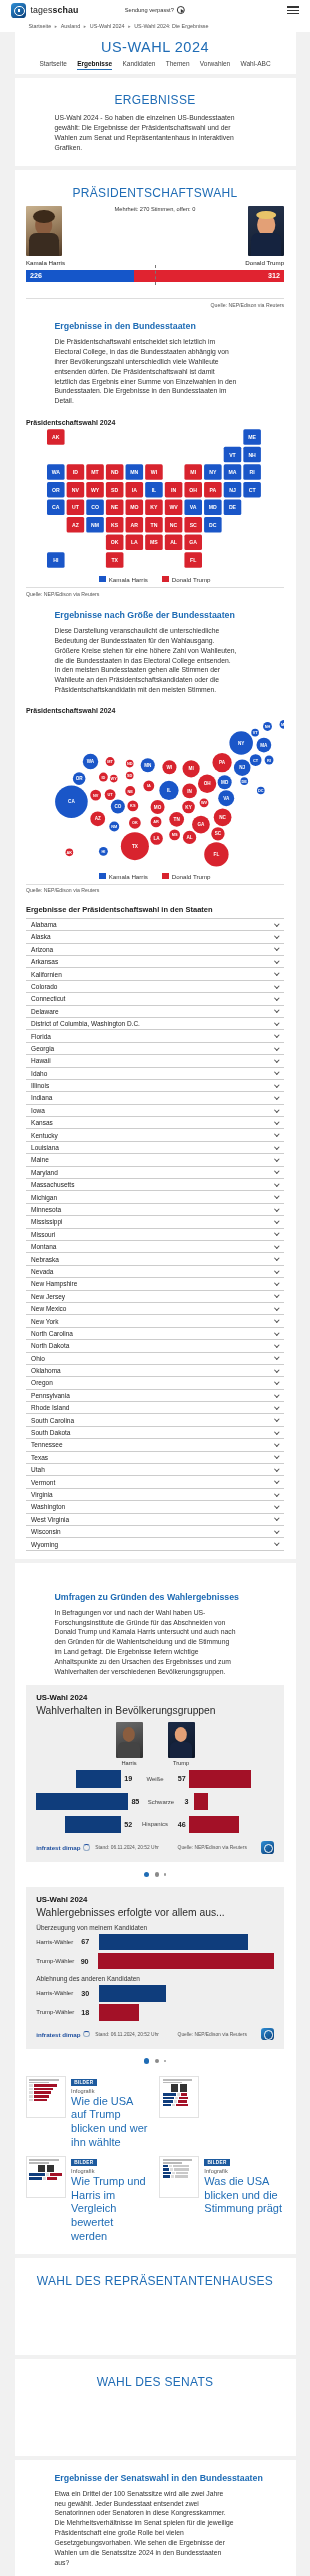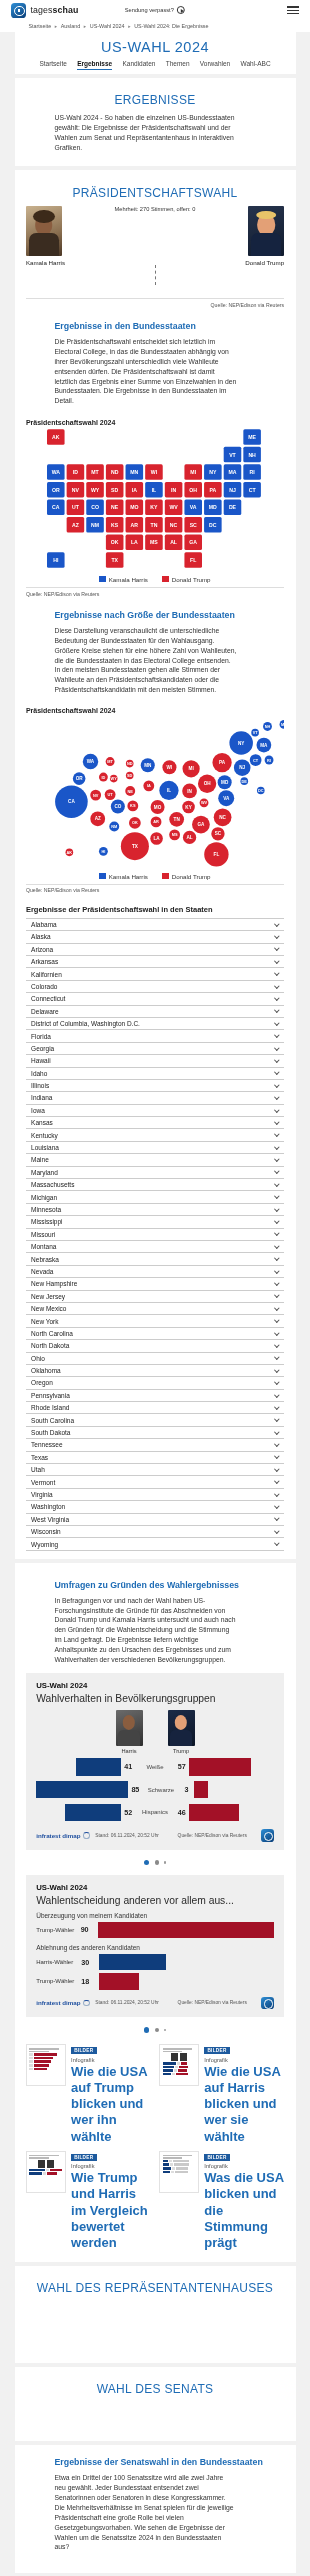--- a/index.html
+++ b/index.html
@@ -102,24 +102,24 @@
   .teasers{display:grid;grid-template-columns:1fr 1fr;gap:6.2px 8.3px;margin:10.3px 11.4px 0;padding-bottom:10.3px}
   .teaser{display:flex;gap:5.2px;cursor:pointer}
   .thumb{width:40px;height:42px;background:#fff;border:0.5px solid #e2e2e2;padding:2.6px;flex-shrink:0}
   .tline{height:1.6px;background:#b9b9b9;margin-bottom:1px}
   .tphotos{display:flex;gap:2.1px;justify-content:center;margin:1px 0}
   .tphoto{width:6.7px;height:7.8px;background:#333}
   .tbar-row{display:flex;gap:1px;align-items:center;margin-top:1px}
   .tbar{height:2.6px}
   .badge{display:inline-block;background:#1d5a9e;color:#fff;font-size:4.7px;font-weight:bold;padding:1px 3.1px;letter-spacing:0.3px}
   .tkick{font-size:5.7px;color:#555;margin:2.1px 0 1px}
-  .ttitle{font-size:13px;font-weight:bold;color:#1f6cb5;line-height:1.25}
+  .ttitle{font-size:11px;font-weight:normal;color:#1f6cb5;line-height:1.25}
   
   .sec-house{height:97px}
-  .sec-senate{height:74px}
+  .sec-senate{height:97px}
   .sec-sstates{height:128px}
   .sec-rueck{height:97px}
 </style>
 </head>
 <body>
 
 <div class="site-header">
   <div class="logo-row">
     <div class="app-icon"></div>
     <div class="logo-text"><span>tages</span><b>schau</b></div>
@@ -167,20 +167,24 @@
   <div class="elect">
     <div class="maj-note">Mehrheit: 270 Stimmen, offen: 0</div>
     <div class="cand-photo photo-harris">
         <div class="hair"></div>
       </div>
     <div class="cand-photo photo-trump">
         <div class="hair"></div>
       </div>
     <div class="cand-name name-l">Kamala Harris</div>
     <div class="cand-name name-r">Donald Trump</div>
+    <div class="ev-bar">
+      <div class="ev-blue" id="evBlue" style="width: 42.0074%;">226</div>
+      <div class="ev-red">312</div>
+    </div>
     <div class="maj-mark"></div>
   </div>
   <div class="src-row src-right">Quelle: NEP/Edison via Reuters</div>
 
   <h3 class="subhead">Ergebnisse in den Bundesstaaten</h3>
   <p class="prose">Die Präsidentschaftswahl entscheidet sich letztlich im Electoral College, in das die Bundesstaaten abhängig von ihrer Bevölkerungszahl unterschiedlich viele Wahlleute entsenden dürfen. Die Präsidentschaftswahl ist damit letztlich das Ergebnis einer Summe von Einzelwahlen in den Bundesstaaten. Die Ergebnisse in den Bundesstaaten im Detail.</p>
 
   <div class="chart-label">Präsidentschaftswahl 2024</div>
   <svg id="tilemap" class="mapbox" width="217" height="142" viewBox="0 0 420 274">
       <g>
@@ -825,36 +829,36 @@
         <span class="chev"></span>
       </div>
       <div class="acc">
         <span>Wyoming</span>
         <span class="chev"></span>
       </div>
     </div>
 </div>
 
 <div class="card" style="padding-top:12.4px">
-  <h3 class="subhead" style="margin-top:4px">Umfragen zu Gründen des Wahlergebnisses</h3>
+  <h3 class="subhead" style="margin-top:16px">Umfragen zu Gründen des Wahlergebnisses</h3>
   <p class="prose">In Befragungen vor und nach der Wahl haben US-Forschungsinstitute die Gründe für das Abschneiden von Donald Trump und Kamala Harris untersucht und auch nach den Gründen für die Wahlentscheidung und die Stimmung im Land gefragt. Die Ergebnisse liefern wichtige Anhaltspunkte zu den Ursachen des Ergebnisses und zum Wahlverhalten der verschiedenen Bevölkerungsgruppen.</p>
 
   <div class="chart-card">
     <div class="kicker">US-Wahl 2024</div>
     <div class="ctitle">Wahlverhalten in Bevölkerungsgruppen</div>
     <div class="photo-row">
       <div class="photo-col"><div class="mini-photo h"></div><span>Harris</span></div>
       <div class="photo-col"><div class="mini-photo t"></div><span>Trump</span></div>
     </div>
     <div id="chart1rows">
         <div class="c1row">
           <div class="lzone">
             <div class="cbar" style="width: 45px; background: rgb(15, 61, 124);"></div>
           </div>
-          <div class="cnum">41</div>
+          <div class="cnum">19</div>
           <div class="clab">Weiße</div>
           <div class="cnum">57</div>
           <div class="rzone">
             <div class="cbar" style="width: 62px; background: rgb(163, 17, 39);"></div>
           </div>
         </div>
         <div class="c1row">
           <div class="lzone">
             <div class="cbar" style="width: 92px; background: rgb(15, 61, 124);"></div>
           </div>
@@ -886,23 +890,28 @@
       <span class="csrc">Quelle: NEP/Edison via Reuters</span>
       <span class="ard-mini"></span>
     </div>
   </div>
   <div class="dots">
     <span class="dot d1"></span><span class="dot d2"></span><span class="dot d3"></span>
   </div>
 
   <div class="chart-card">
     <div class="kicker">US-Wahl 2024</div>
-    <div class="ctitle">Wahlentscheidung anderen vor allem aus...</div>
+    <div class="ctitle">Wahlergebnisses erfolgte vor allem aus...</div>
     <div id="chart2groups">
         <div class="grp-label">Überzeugung von meinem Kandidaten</div>
+        <div class="c2row">
+          <div class="rlabel">Harris-Wähler</div>
+          <div class="rnum">67</div>
+          <div class="rbar" style="width: 149px; background: rgb(15, 61, 124);"></div>
+        </div>
         <div class="c2row">
           <div class="rlabel">Trump-Wähler</div>
           <div class="rnum">90</div>
           <div class="rbar" style="width: 178px; background: rgb(163, 17, 39);"></div>
         </div>
         <div class="grp-label">Ablehnung des anderen Kandidaten</div>
         <div class="c2row">
           <div class="rlabel">Harris-Wähler</div>
           <div class="rnum">30</div>
           <div class="rbar" style="width: 67px; background: rgb(15, 61, 124);"></div>
@@ -977,21 +986,20 @@
             <div class="tbar" style="width: 10.3px; background: rgb(15, 61, 124);"></div>
             <div class="tbar" style="width: 3.1px; background: rgb(221, 221, 221);"></div>
             <div class="tbar" style="width: 9.3px; background: rgb(163, 17, 39);"></div>
           </div>
           <div class="tbar-row">
             <div class="tbar" style="width: 8.3px; background: rgb(15, 61, 124);"></div>
             <div class="tbar" style="width: 3.1px; background: rgb(221, 221, 221);"></div>
             <div class="tbar" style="width: 11.4px; background: rgb(163, 17, 39);"></div>
           </div>
         </div>
-        <div><span class="badge">BILDER</span><div class="tkick">Infografik</div><div class="ttitle">Wie die USA auf Harris blicken und wer sie wählte</div></div>
       </div>
       <div class="teaser">
         <div class="thumb">
           <div class="tline" style="width: 90%;"></div>
           <div class="tline" style="width: 60%;"></div>
           <div class="tphotos">
             <div class="tphoto"></div>
             <div class="tphoto"></div>
           </div>
           <div class="tbar-row">

